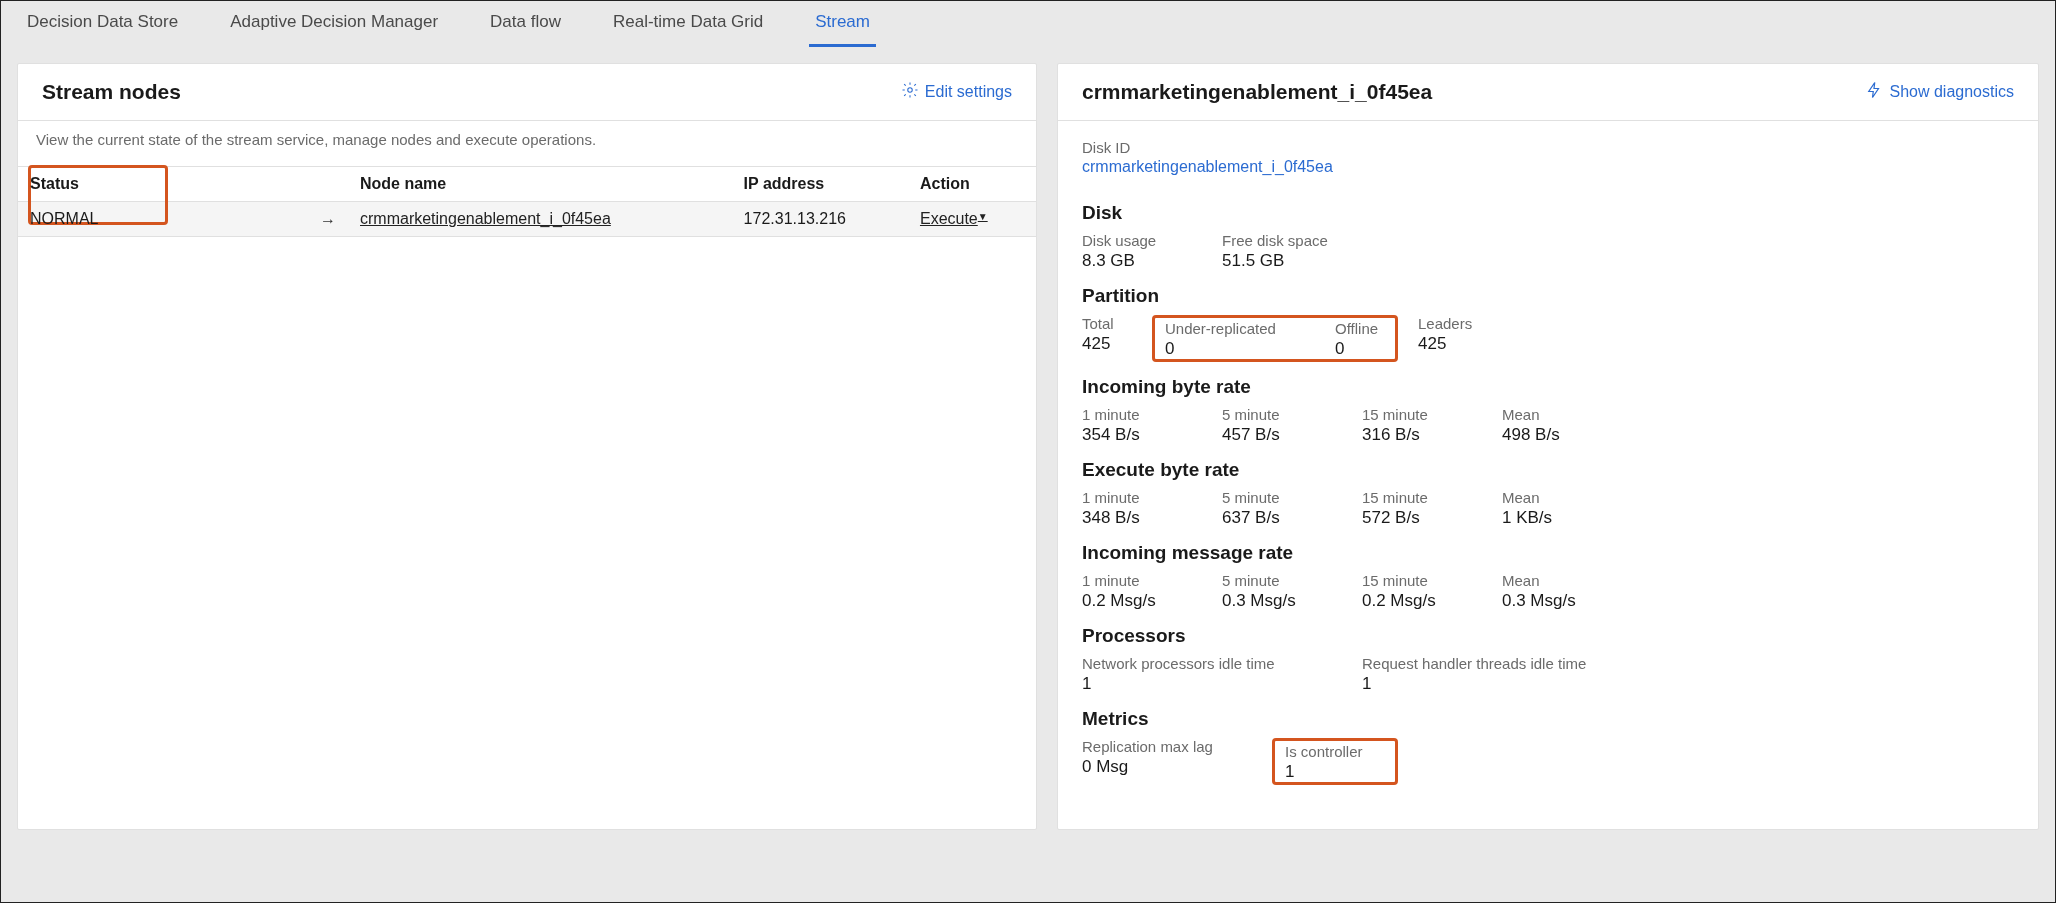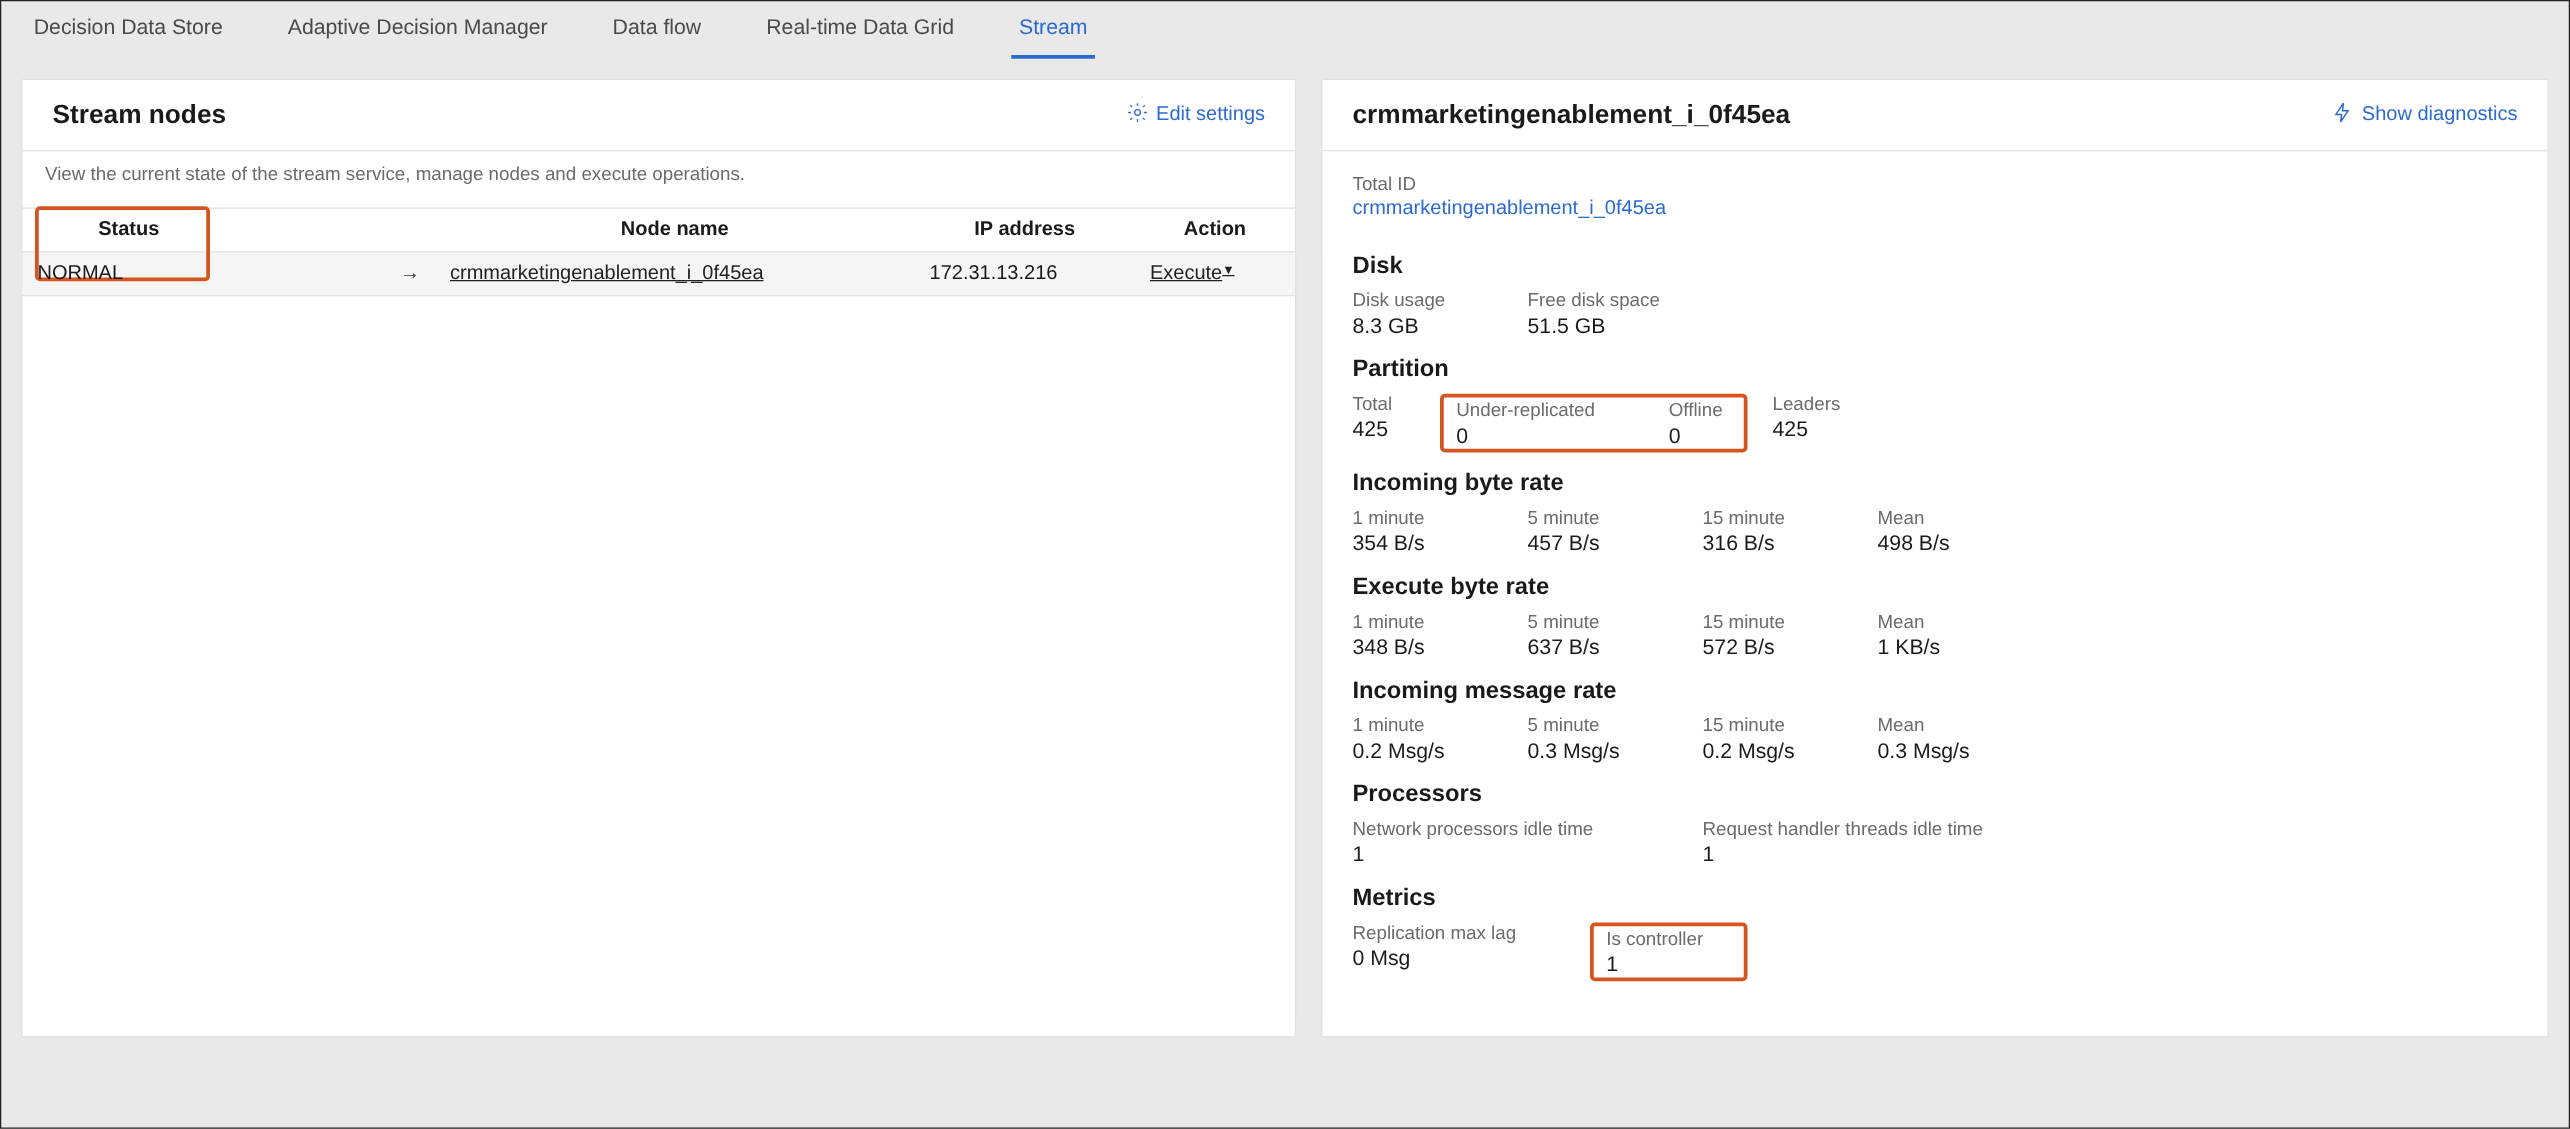--- a/index.html
+++ b/index.html
@@ -87,21 +87,21 @@
     font-size: 15px;
     border-bottom: 1px solid var(--border);
   }
   
   
   table.nodes {
     width: 100%;
     border-collapse: collapse;
   }
   table.nodes th {
-    text-align: center;
+    text-align: left;
     font-weight: 700;
     font-size: 16px;
     padding: 8px 12px;
     border-bottom: 1px solid var(--border);
   }
   table.nodes td {
     padding: 8px 12px;
     font-size: 16px;
     border-bottom: 1px solid var(--border);
     vertical-align: middle;
@@ -250,21 +250,21 @@
         <span>
           <svg viewBox="0 0 24 24">
               <path class="bolt-path" d="M13 2 5 14h6l-1 8 8-12h-6z"></path>
             </svg>
         </span>
         <span>Show diagnostics</span>
       </div>
     </div>
     <div class="detail-body">
 
-      <div class="kv-label">Total ID</div>
+      <div class="kv-label">Disk ID</div>
       <span class="kv-link">crmmarketingenablement_i_0f45ea</span>
 
       
       <div class="section-h">Disk</div>
       <div class="stats-row">
         <div class="stat">
           <div class="slabel">Disk usage</div>
           <div class="svalue">8.3 GB</div>
         </div>
         <div class="stat">

